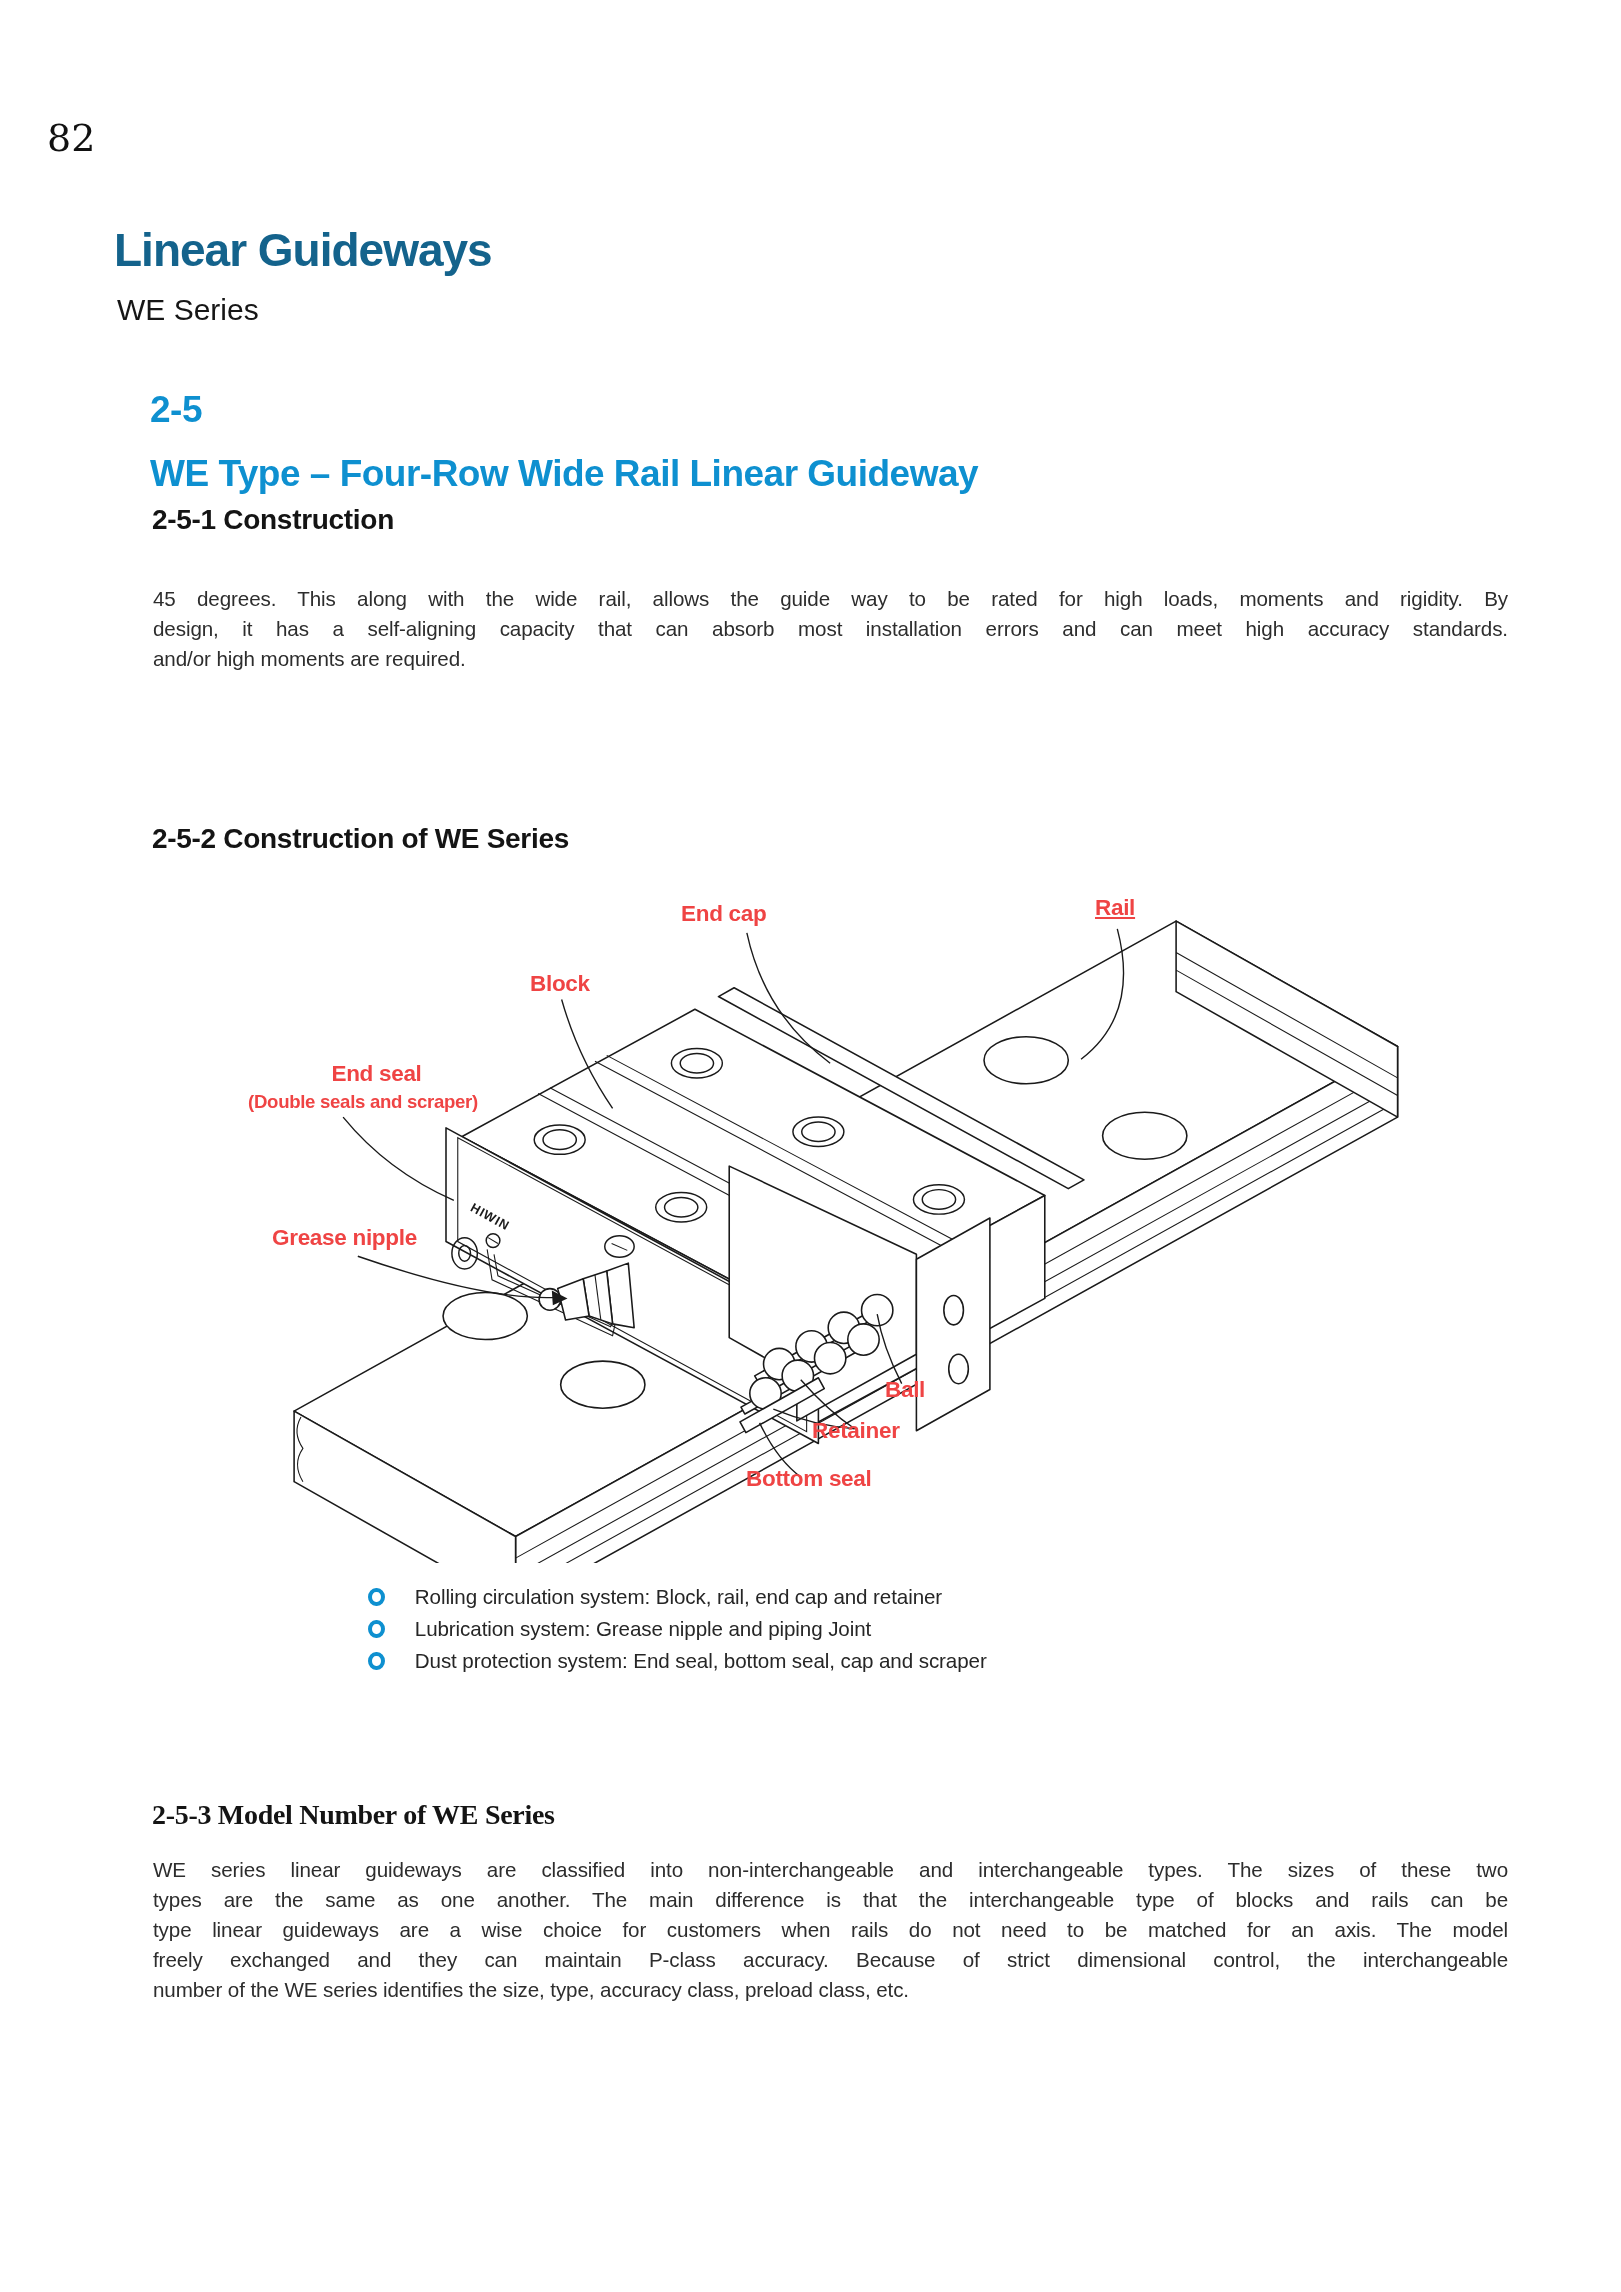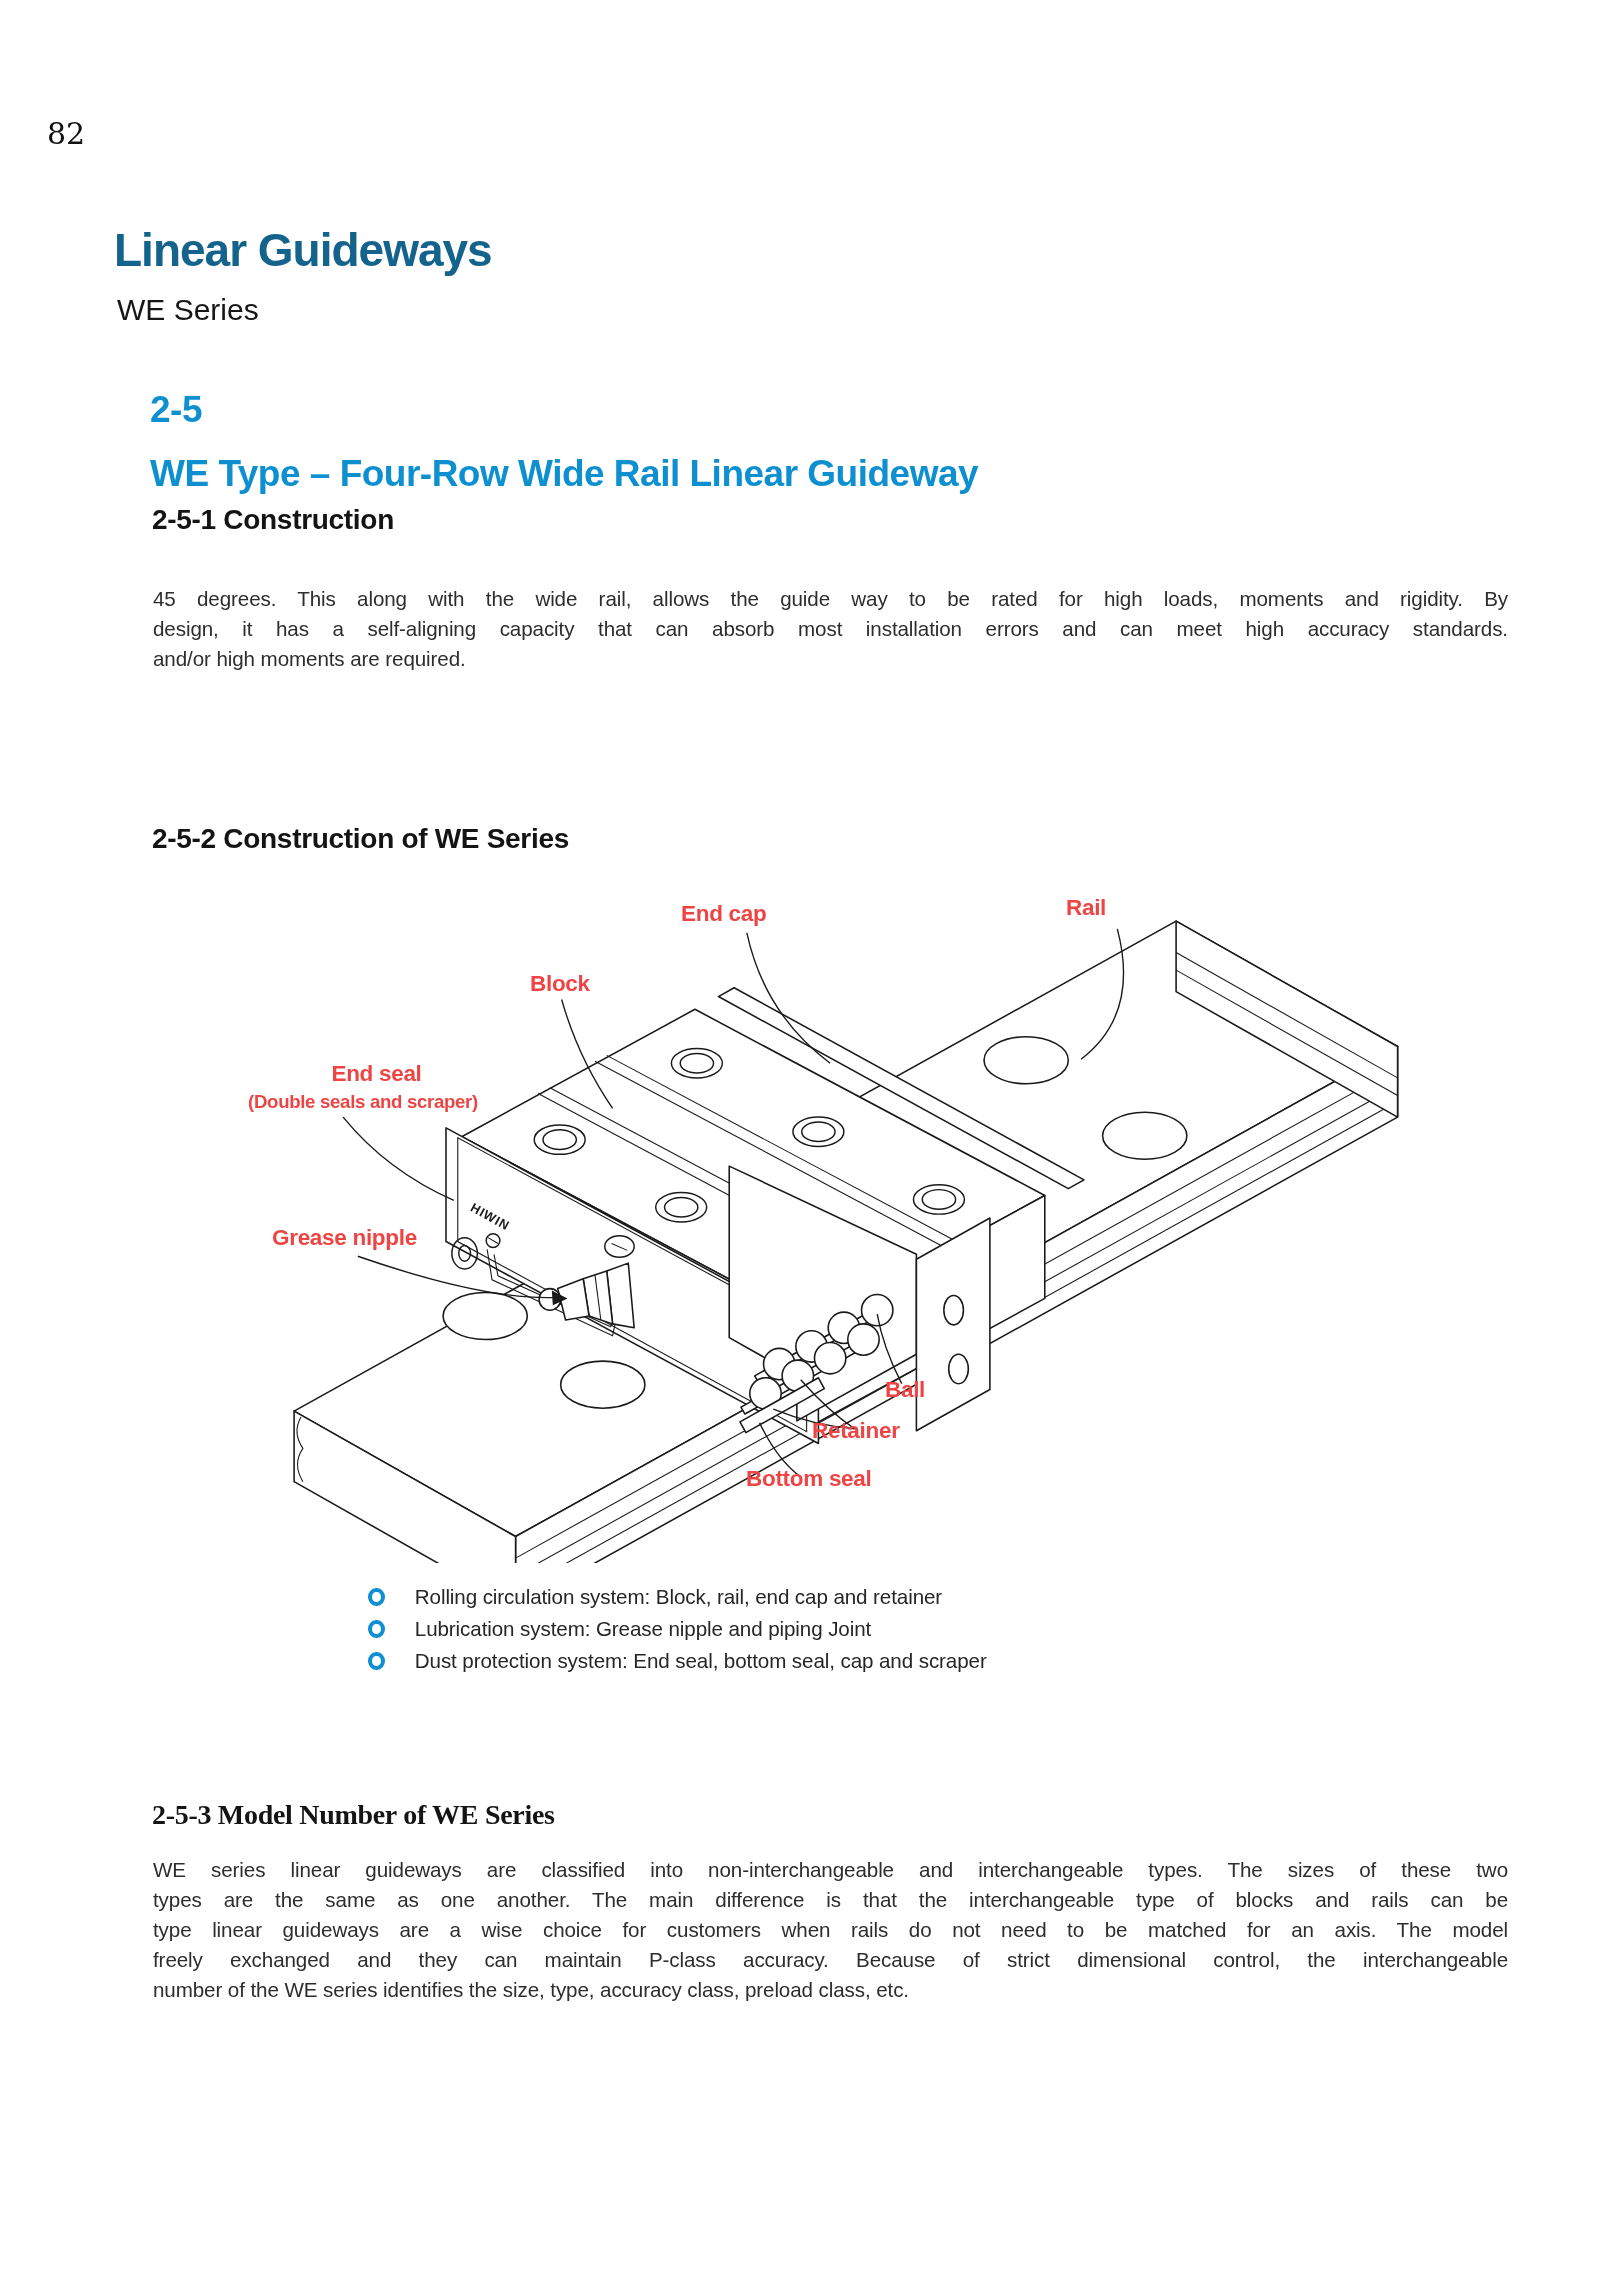--- a/index.html
+++ b/index.html
@@ -3,21 +3,21 @@
 <meta charset="utf-8">
 <style>
   html,body{margin:0;padding:0;}
   body{
     width:1621px;height:2293px;position:relative;background:#ffffff;
     font-family:"Liberation Sans",sans-serif;color:#2d2d2d;overflow:hidden;
   }
   .abs{position:absolute;}
   #page-number{
     left:47px;top:116px;font-family:"DejaVu Serif",serif;
-    font-size:30px;color:#111;
+    font-size:38px;color:#111;
   }
   #doc-title{
     left:114px;top:227px;font-size:46px;font-weight:700;
     letter-spacing:-1px;color:var(--title-blue,#14638C);line-height:1;
   }
   #doc-subtitle{
     left:117px;top:293px;font-size:30px;font-weight:500;color:#161616;line-height:1.1;
   }
   #section-heading{
     left:150px;top:391px;font-size:37px;font-weight:700;letter-spacing:-0.5px;
@@ -37,21 +37,21 @@
   .jline.last{text-align-last:left;}
   
   #diagram{left:191px;top:877px;width:1245px;height:686px;}
   #diagram svg{display:block;}
   .dlabel{
     position:absolute;font-size:22.5px;font-weight:700;color:#ef4444;
     letter-spacing:-0.3px;line-height:1.1;white-space:nowrap;
   }
   .dlabel.sub{font-size:18.6px;font-weight:600;}
   #end-cap-label{left:681px;top:902px;}
-  #rail-label{left:1066px;top:896px;}
+  #rail-label{left:1095px;top:896px;text-decoration:underline;}
   #block-label{left:530px;top:972px;}
   #end-seal-label{left:254px;top:1062px;width:245px;text-align:center;}
   #end-seal-sublabel{left:177px;top:1092px;width:372px;text-align:center;}
   #grease-nipple-label{left:272px;top:1226px;}
   #ball-label{left:885px;top:1378px;}
   #retainer-label{left:812px;top:1419px;}
   #bottom-seal-label{left:746px;top:1467px;}
   
   #systems-list{left:368px;top:1581px;}
   .sys-row{display:flex;align-items:center;height:32px;}

